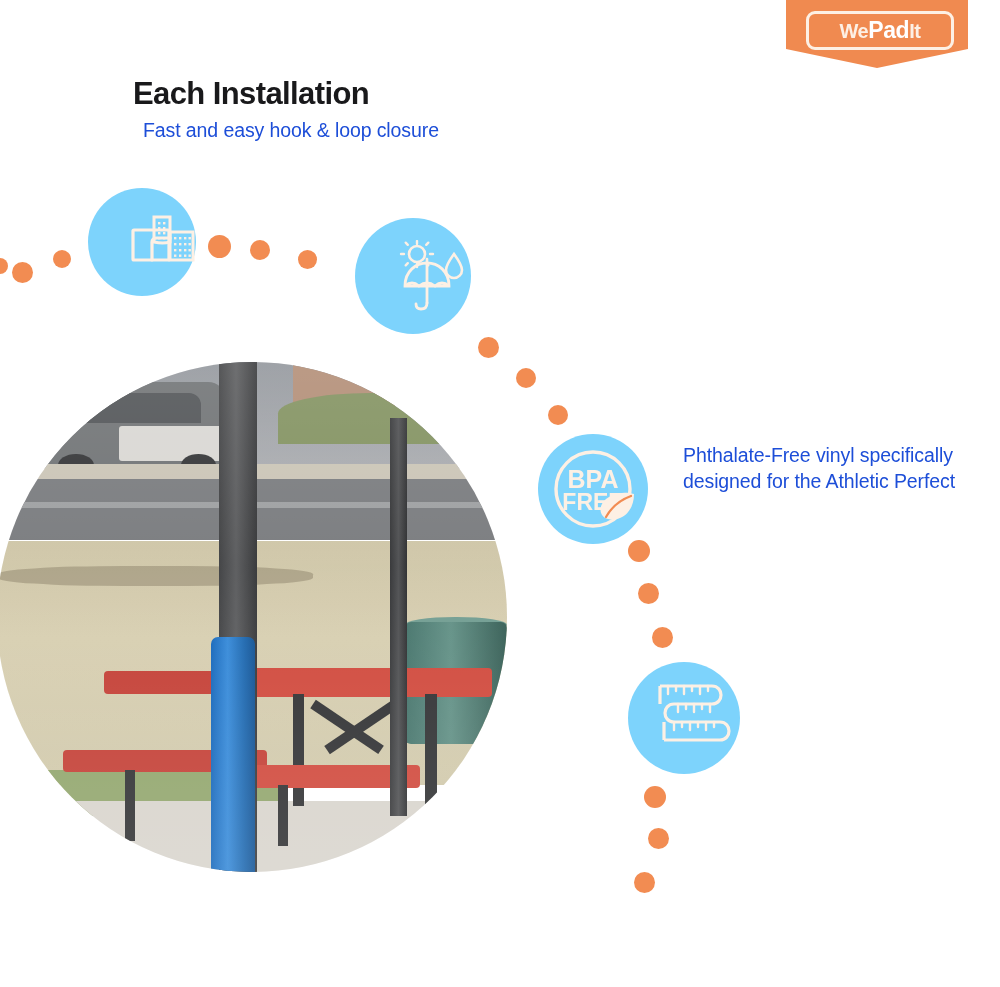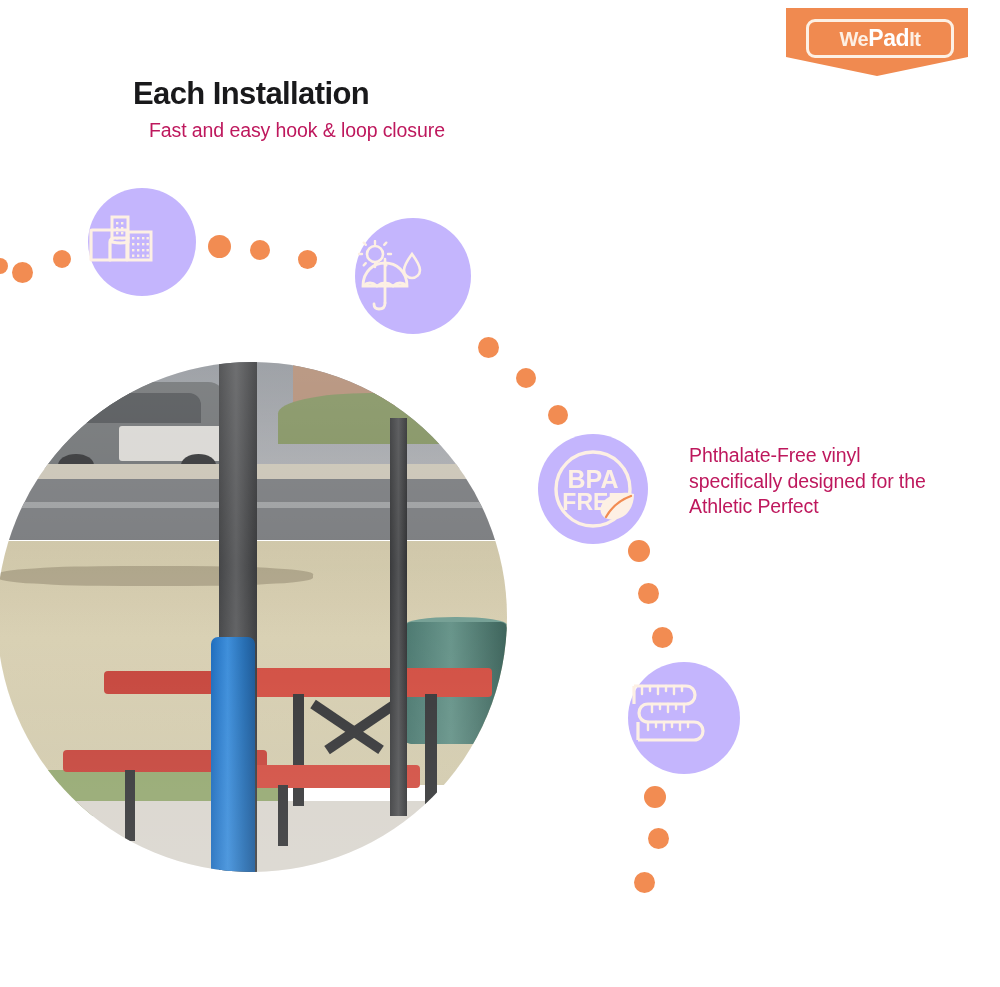--- a/index.html
+++ b/index.html
@@ -6,21 +6,21 @@
   body{
     width:1000px;height:987px;
     background:#ffffff;
     font-family:"Liberation Sans", sans-serif;
     overflow:hidden;
     position:relative;
   }
   #stage{position:absolute;left:0;top:0;width:1000px;height:987px;overflow:hidden;background:#fff;}
 
   
-  .logo-wrap{position:absolute;left:786px;top:8px;width:146px;height:68px;}
+  .logo-wrap{position:absolute;left:786px;top:0px;width:146px;height:68px;}
   .logo-shape{
     position:absolute;left:0;top:0;width:182px;height:68px;
     background:#F08A50;
     -webkit-clip-path:polygon(0 0,100% 0,100% 72%,50% 100%,0 72%);
     clip-path:polygon(0 0,100% 0,100% 72%,50% 100%,0 72%);
   }
   .logo-box{
     position:absolute;left:20px;top:11px;width:142px;height:33px;
     border:3px solid #FDF0E4;border-radius:9px;
     display:flex;align-items:center;justify-content:center;
@@ -29,21 +29,21 @@
   .lg-we{color:#FDF0E4;font-weight:bold;}
   .lg-pad{color:#ffffff;font-weight:bold;font-size:23px;}
   .lg-it{color:#FDF0E4;font-weight:bold;}
 
   
   .feature-title{
     font-weight:bold;color:#19191b;letter-spacing:-.6px;
     line-height:1.05;margin:0;
   }
   .feature-desc{
-    color:#be185d;line-height:1.32;margin:16px;font-weight:400;
+    color:#1d4ed8;line-height:1.32;margin:10px;font-weight:400;
     letter-spacing:-.1px;
   }
   .blk{position:absolute;}
 
   #blk-install{left:133px;top:78px;width:440px;}
   #blk-install .feature-title{font-size:31px;}
   #blk-install .feature-desc{font-size:19.5px;margin-top:7px;}
 
   #blk-weather{left:484px;top:212px;width:430px;}
   #blk-weather .feature-title{font-size:30px;}
@@ -52,22 +52,22 @@
   #blk-phthalate{left:673px;top:437px;width:300px;}
   #blk-phthalate .feature-title{font-size:30px;}
   #blk-phthalate .feature-desc{font-size:19.5px;margin-top:6px;}
 
   #blk-fit{left:745px;top:670px;width:240px;}
   #blk-fit .feature-title{font-size:30px;}
   #blk-fit .feature-desc{font-size:19.5px;margin-top:6px;}
 
   
   .bubble{
-    position:absolute;border-radius:50%;background:#c4b5fd;
-    display:flex;align-items:center;justify-content:flex-start;
+    position:absolute;border-radius:50%;background:#7dd3fc;
+    display:flex;align-items:center;justify-content:flex-end;
   }
   #bubble-install{left:88px;top:188px;width:108px;height:108px;}
   #bubble-weather{left:355px;top:218px;width:116px;height:116px;}
   #bubble-bpa{left:538px;top:434px;width:110px;height:110px;}
   #bubble-fit{left:628px;top:662px;width:112px;height:112px;}
   .bubble svg{display:block;}
 
   
   .dot{position:absolute;border-radius:50%;background:#F28C52;}
 

